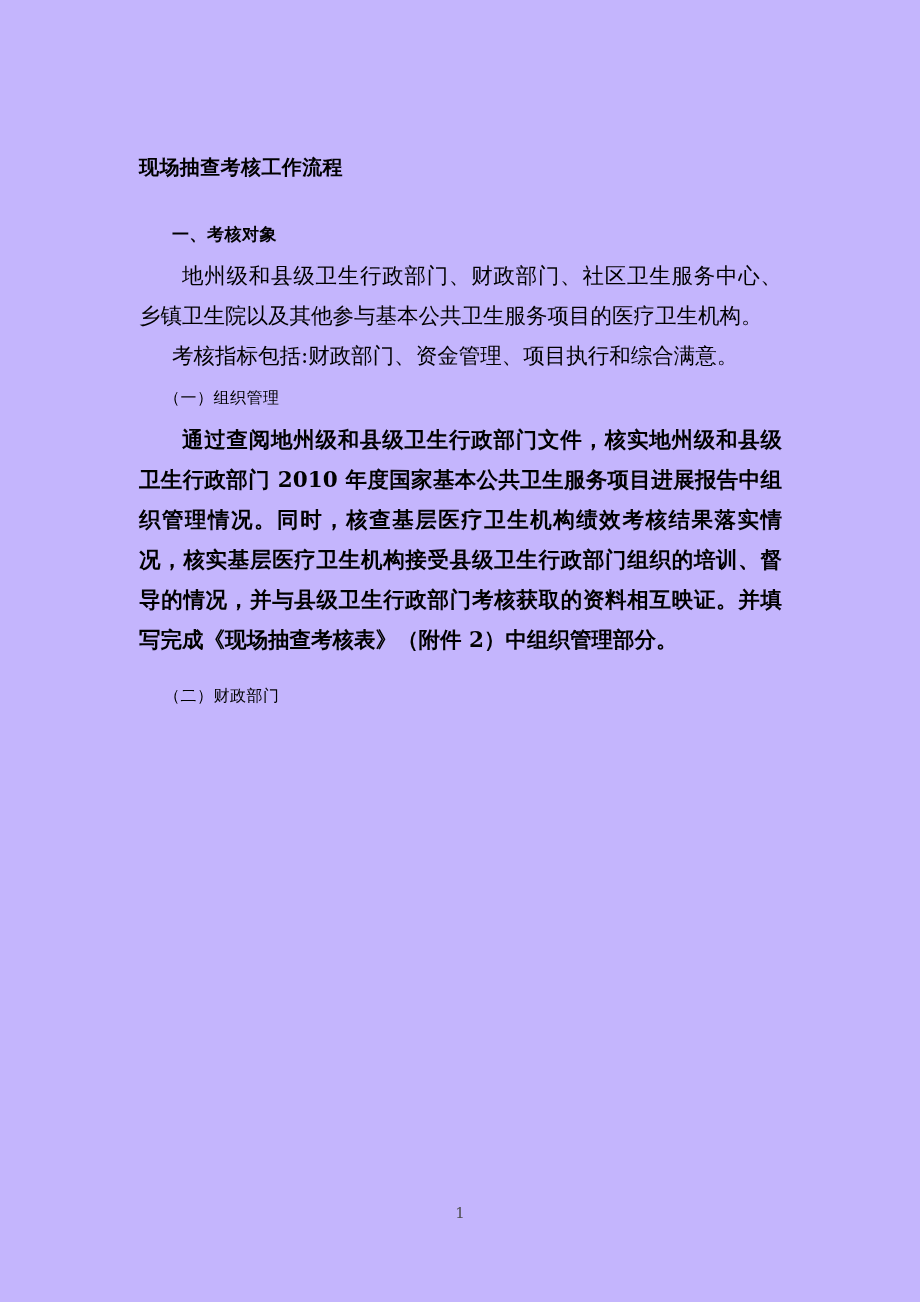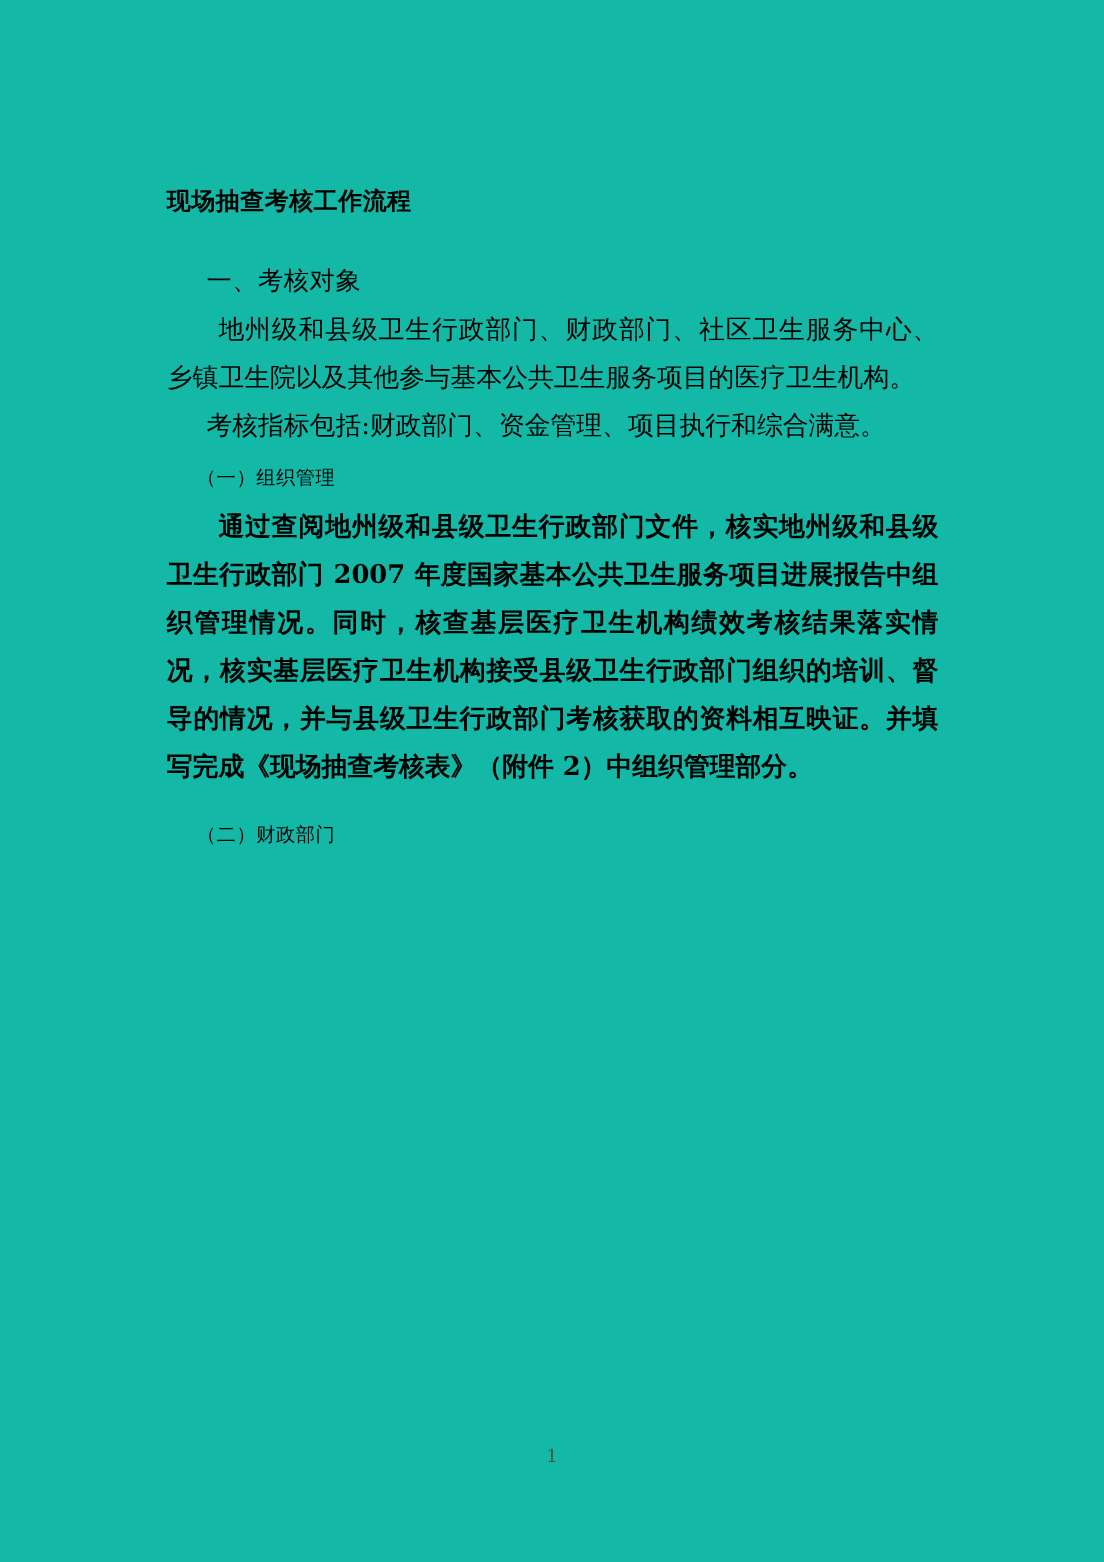--- a/index.html
+++ b/index.html
@@ -6,21 +6,21 @@
   html, body {
     margin: 0;
     padding: 0;
     background: #ffffff;
   }
 
   .page {
     position: relative;
     width: 920px;
     height: 1302px;
-    background: #14b8a6;
+    background: #c4b5fd;
     overflow: hidden;
     font-family: "DejaVu Serif", "Liberation Serif", serif;
     color: #000000;
   }
 
   
   .content {
     position: absolute;
     left: 139px;
     top: 152px;
@@ -36,22 +36,22 @@
     text-align: left;
     white-space: nowrap;
   }
 
   
   .gap-title {
     height: 30px;
   }
 
   .heading-1 {
-    font-size: 21px;
-    font-weight: normal;
+    font-size: 17px;
+    font-weight: bold;
     line-height: 44px;
     text-indent: 33px;
     letter-spacing: 0.5px;
     margin: 0;
   }
 
   .heading-2 {
     font-size: 16px;
     font-weight: normal;
     line-height: 44px;
@@ -109,21 +109,21 @@
     <p class="heading-1">一、考核对象</p>
 
     <p class="para">地州级和县级卫生行政部门、财政部门、社区卫生服务中心、乡镇卫生院以及其他参与基本公共卫生服务项目的医疗卫生机构。</p>
 
 
     <p class="para para-noindent">考核指标包括:财政部门、资金管理、项目执行和综合满意。</p>
 
 
     <p class="heading-2">（一）组织管理</p>
 
-    <p class="para semi">通过查阅地州级和县级卫生行政部门文件，核实地州级和县级卫生行政部门 2007 年度国家基本公共卫生服务项目进展报告中组织管理情况。同时，核查基层医疗卫生机构绩效考核结果落实情况，核实基层医疗卫生机构接受县级卫生行政部门组织的培训、督导的情况，并与县级卫生行政部门考核获取的资料相互映证。并填写完成《现场抽查考核表》（附件 2）中组织管理部分。</p>
+    <p class="para semi">通过查阅地州级和县级卫生行政部门文件，核实地州级和县级卫生行政部门 2010 年度国家基本公共卫生服务项目进展报告中组织管理情况。同时，核查基层医疗卫生机构绩效考核结果落实情况，核实基层医疗卫生机构接受县级卫生行政部门组织的培训、督导的情况，并与县级卫生行政部门考核获取的资料相互映证。并填写完成《现场抽查考核表》（附件 2）中组织管理部分。</p>
 
     <div class="spacer-sm"></div>
 
     <p class="heading-2">（二）财政部门</p>
 
 
   </div>
 
   <div class="page-number">1</div>
 

